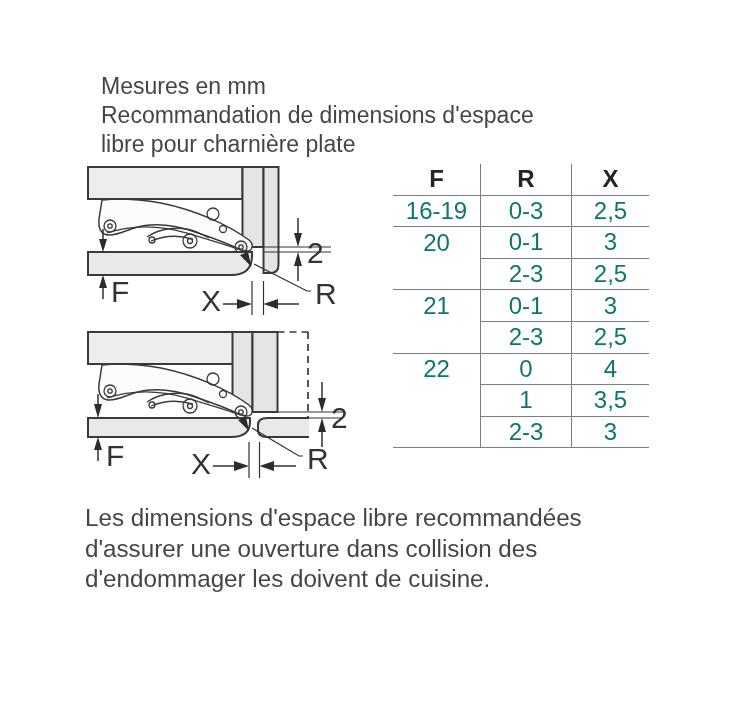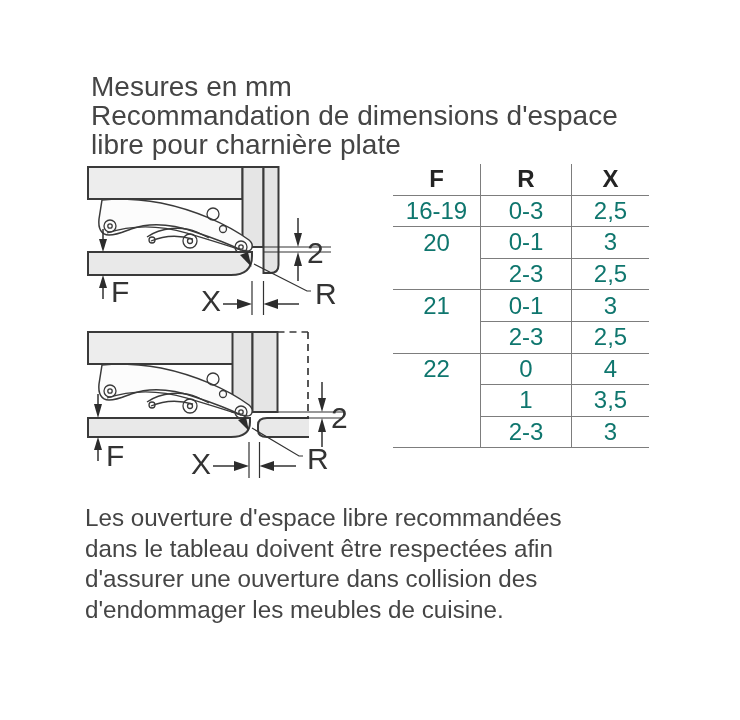--- a/index.html
+++ b/index.html
@@ -1,21 +1,21 @@
 <!DOCTYPE html>
 <html><head>
 <meta charset="utf-8">
 <style>
   html,body{margin:0;padding:0;background:#fff;}
   .page{
     position:relative;width:740px;height:720px;background:#ffffff;
     font-family:"Liberation Sans",sans-serif;overflow:hidden;
   }
   
-  .intro{position:absolute;left:91px;top:72px;font-size:28px;line-height:29px;color:#454545;}
+  .intro{position:absolute;left:101px;top:72px;font-size:23px;line-height:29px;color:#454545;}
   
   .footer{position:absolute;left:85px;top:503px;font-size:24.2px;line-height:30.6px;color:#454545;}
   
   .d1{position:absolute;left:85px;top:163px;}
   .d2{position:absolute;left:85px;top:328px;}
   .bar{fill:#ededed;stroke:#3a3a3a;stroke-width:2;}
   .bar2{fill:#e5e5e5;stroke:#3a3a3a;stroke-width:2;}
   .bar3{fill:#e9e9e9;stroke:#3a3a3a;stroke-width:2;}
   .hln{fill:#fcfcfc;stroke:#3a3a3a;stroke-width:1.5;stroke-linejoin:round;}
   .hthin{fill:none;stroke:#3a3a3a;stroke-width:1.3;}
@@ -128,19 +128,18 @@
   </svg>
 
   <div class="tbl">
     <div class="cell hdr bb">F</div>
     <div class="cell hdr bb bl">R</div>
     <div class="cell hdr bb bl">X</div>
     <div style="display:contents"><div class="cell bb">16-19</div><div class="cell bl bb">0-3</div><div class="cell bl bb">2,5</div><div class="cell">20</div><div class="cell bl bb">0-1</div><div class="cell bl bb">3</div><div class="cell bb"></div><div class="cell bl bb">2-3</div><div class="cell bl bb">2,5</div><div class="cell">21</div><div class="cell bl bb">0-1</div><div class="cell bl bb">3</div><div class="cell bb"></div><div class="cell bl bb">2-3</div><div class="cell bl bb">2,5</div><div class="cell">22</div><div class="cell bl bb">0</div><div class="cell bl bb">4</div><div class="cell"></div><div class="cell bl bb">1</div><div class="cell bl bb">3,5</div><div class="cell bb"></div><div class="cell bl bb">2-3</div><div class="cell bl bb">3</div></div>
   </div>
 
   <div class="footer">
-    <div>Les ouverture d'espace libre recommandées</div>
-    <div>dans le tableau doivent être respectées afin</div>
+    <div>Les dimensions d'espace libre recommandées</div>
     <div>d'assurer une ouverture dans collision des</div>
-    <div>d'endommager les meubles de cuisine.</div>
+    <div>d'endommager les doivent de cuisine.</div>
   </div>
 
 </div>
 
 </body></html>

